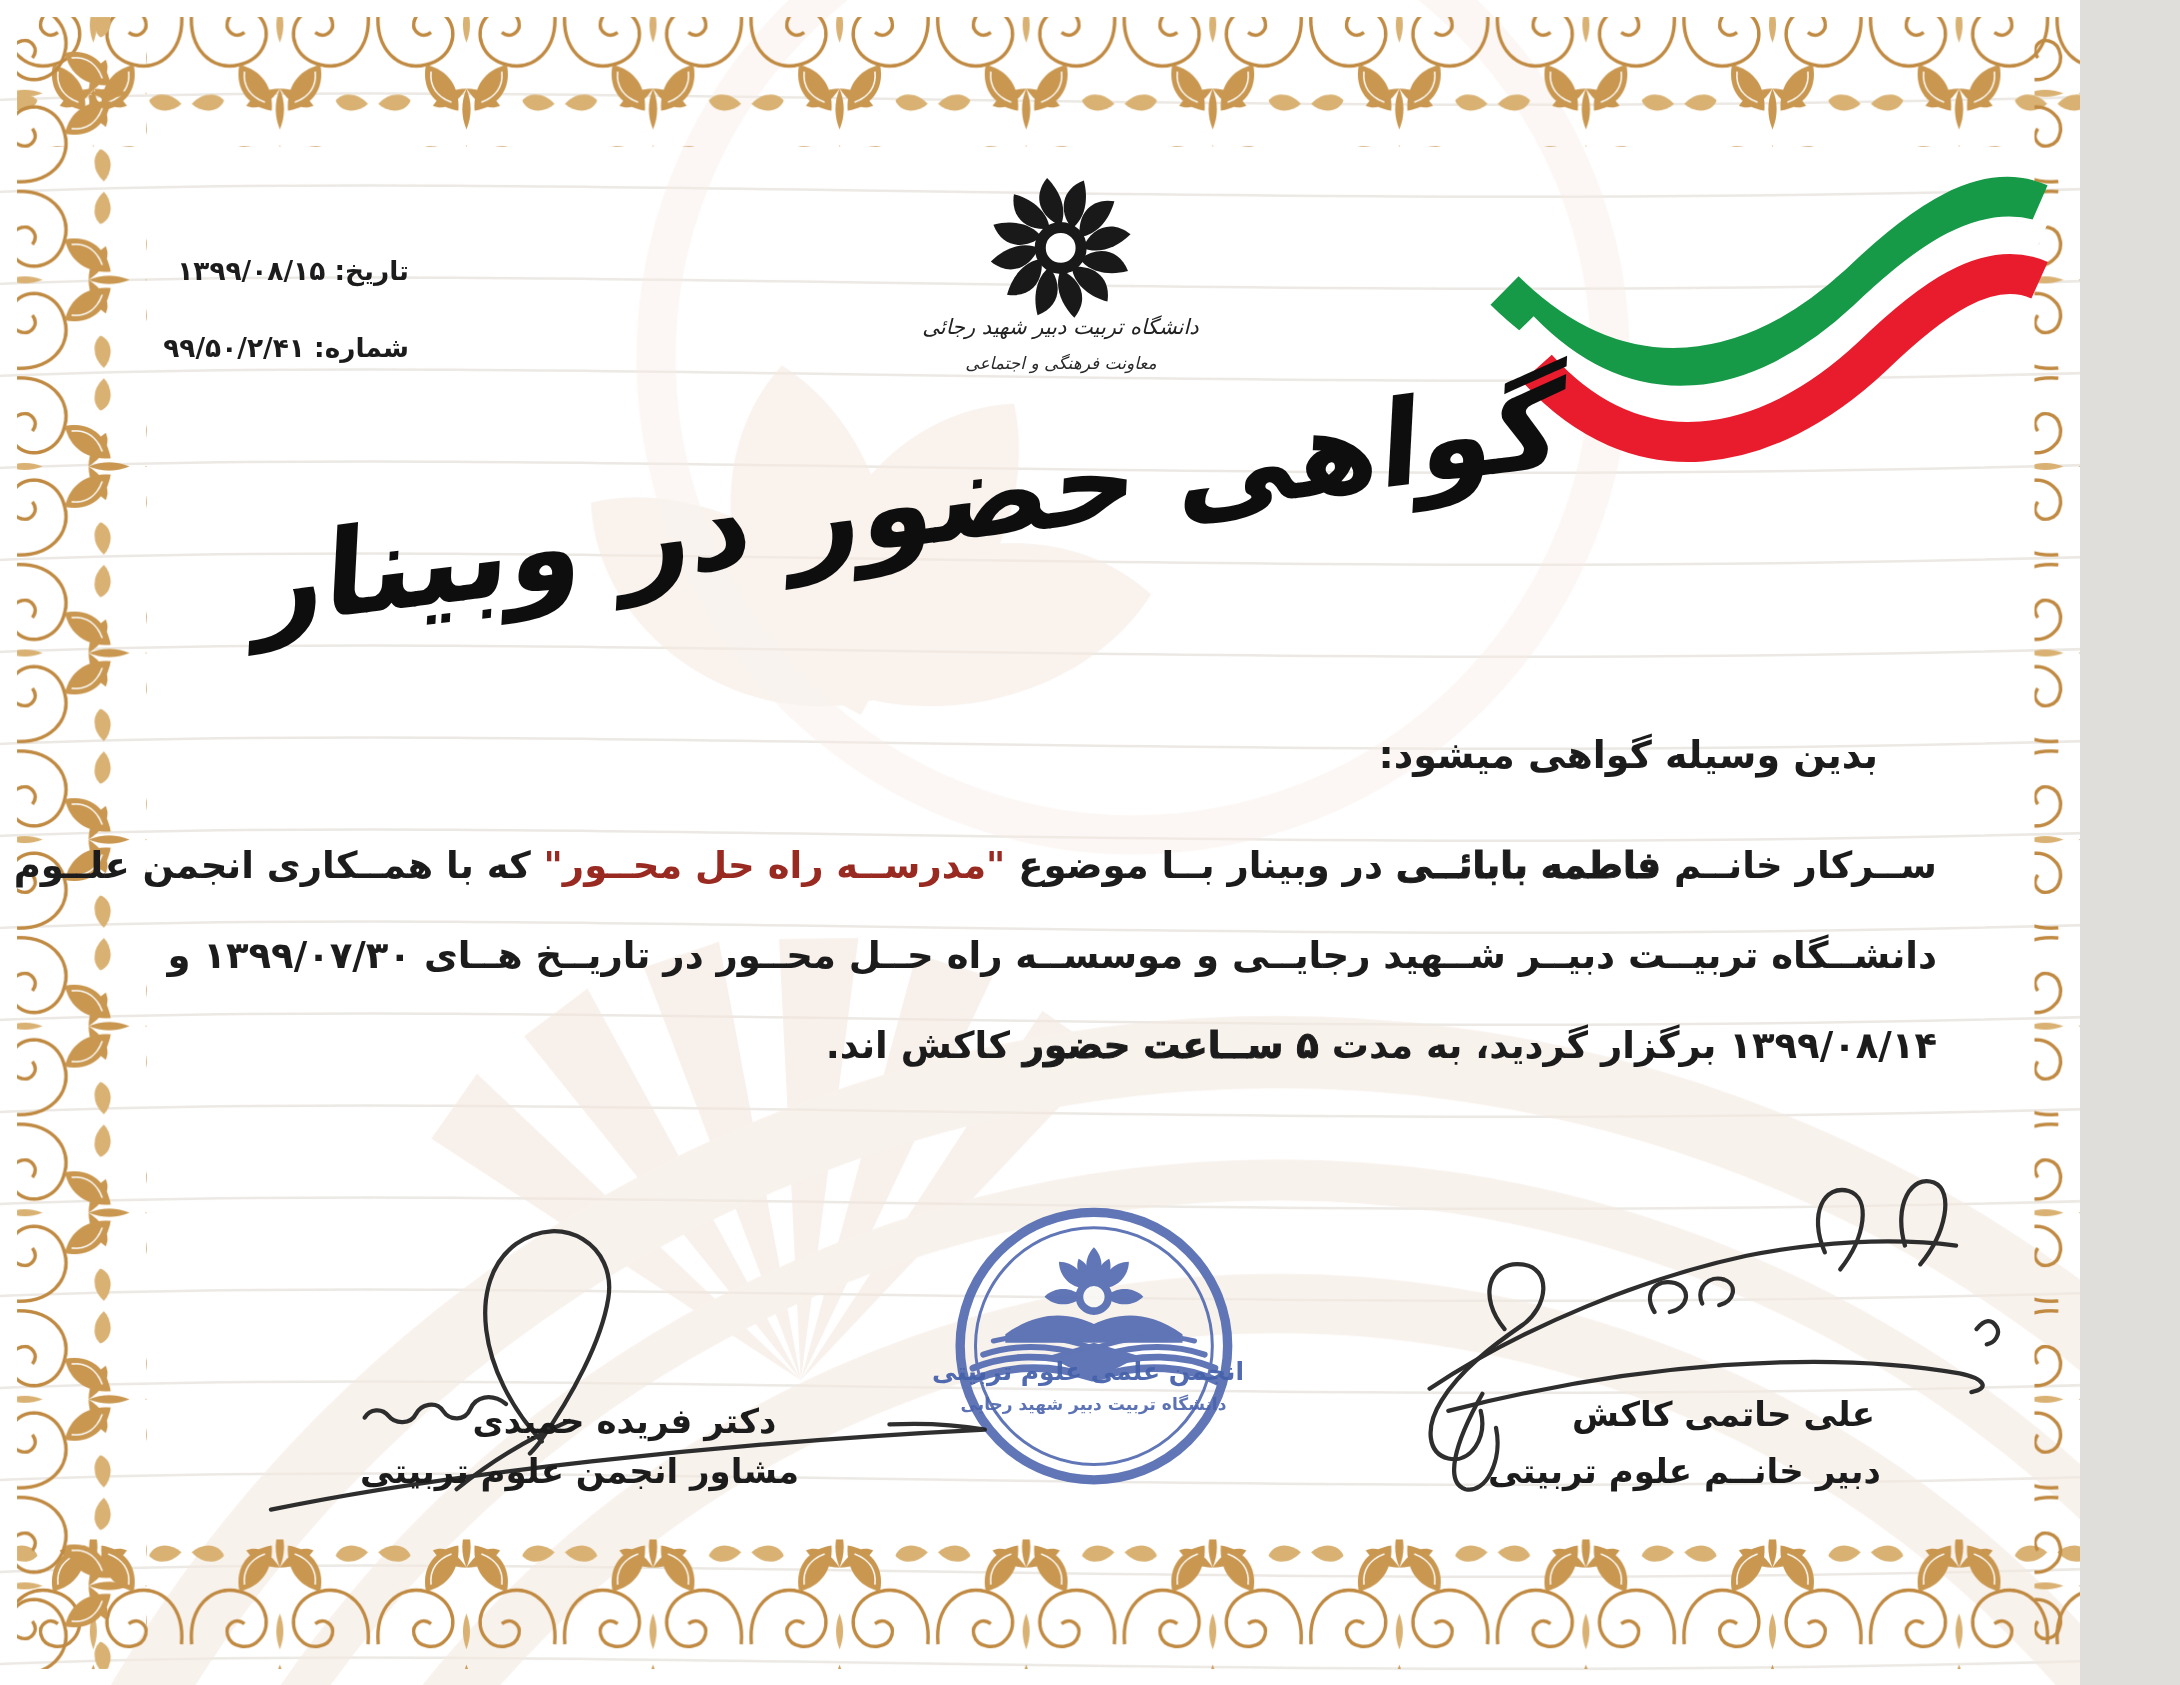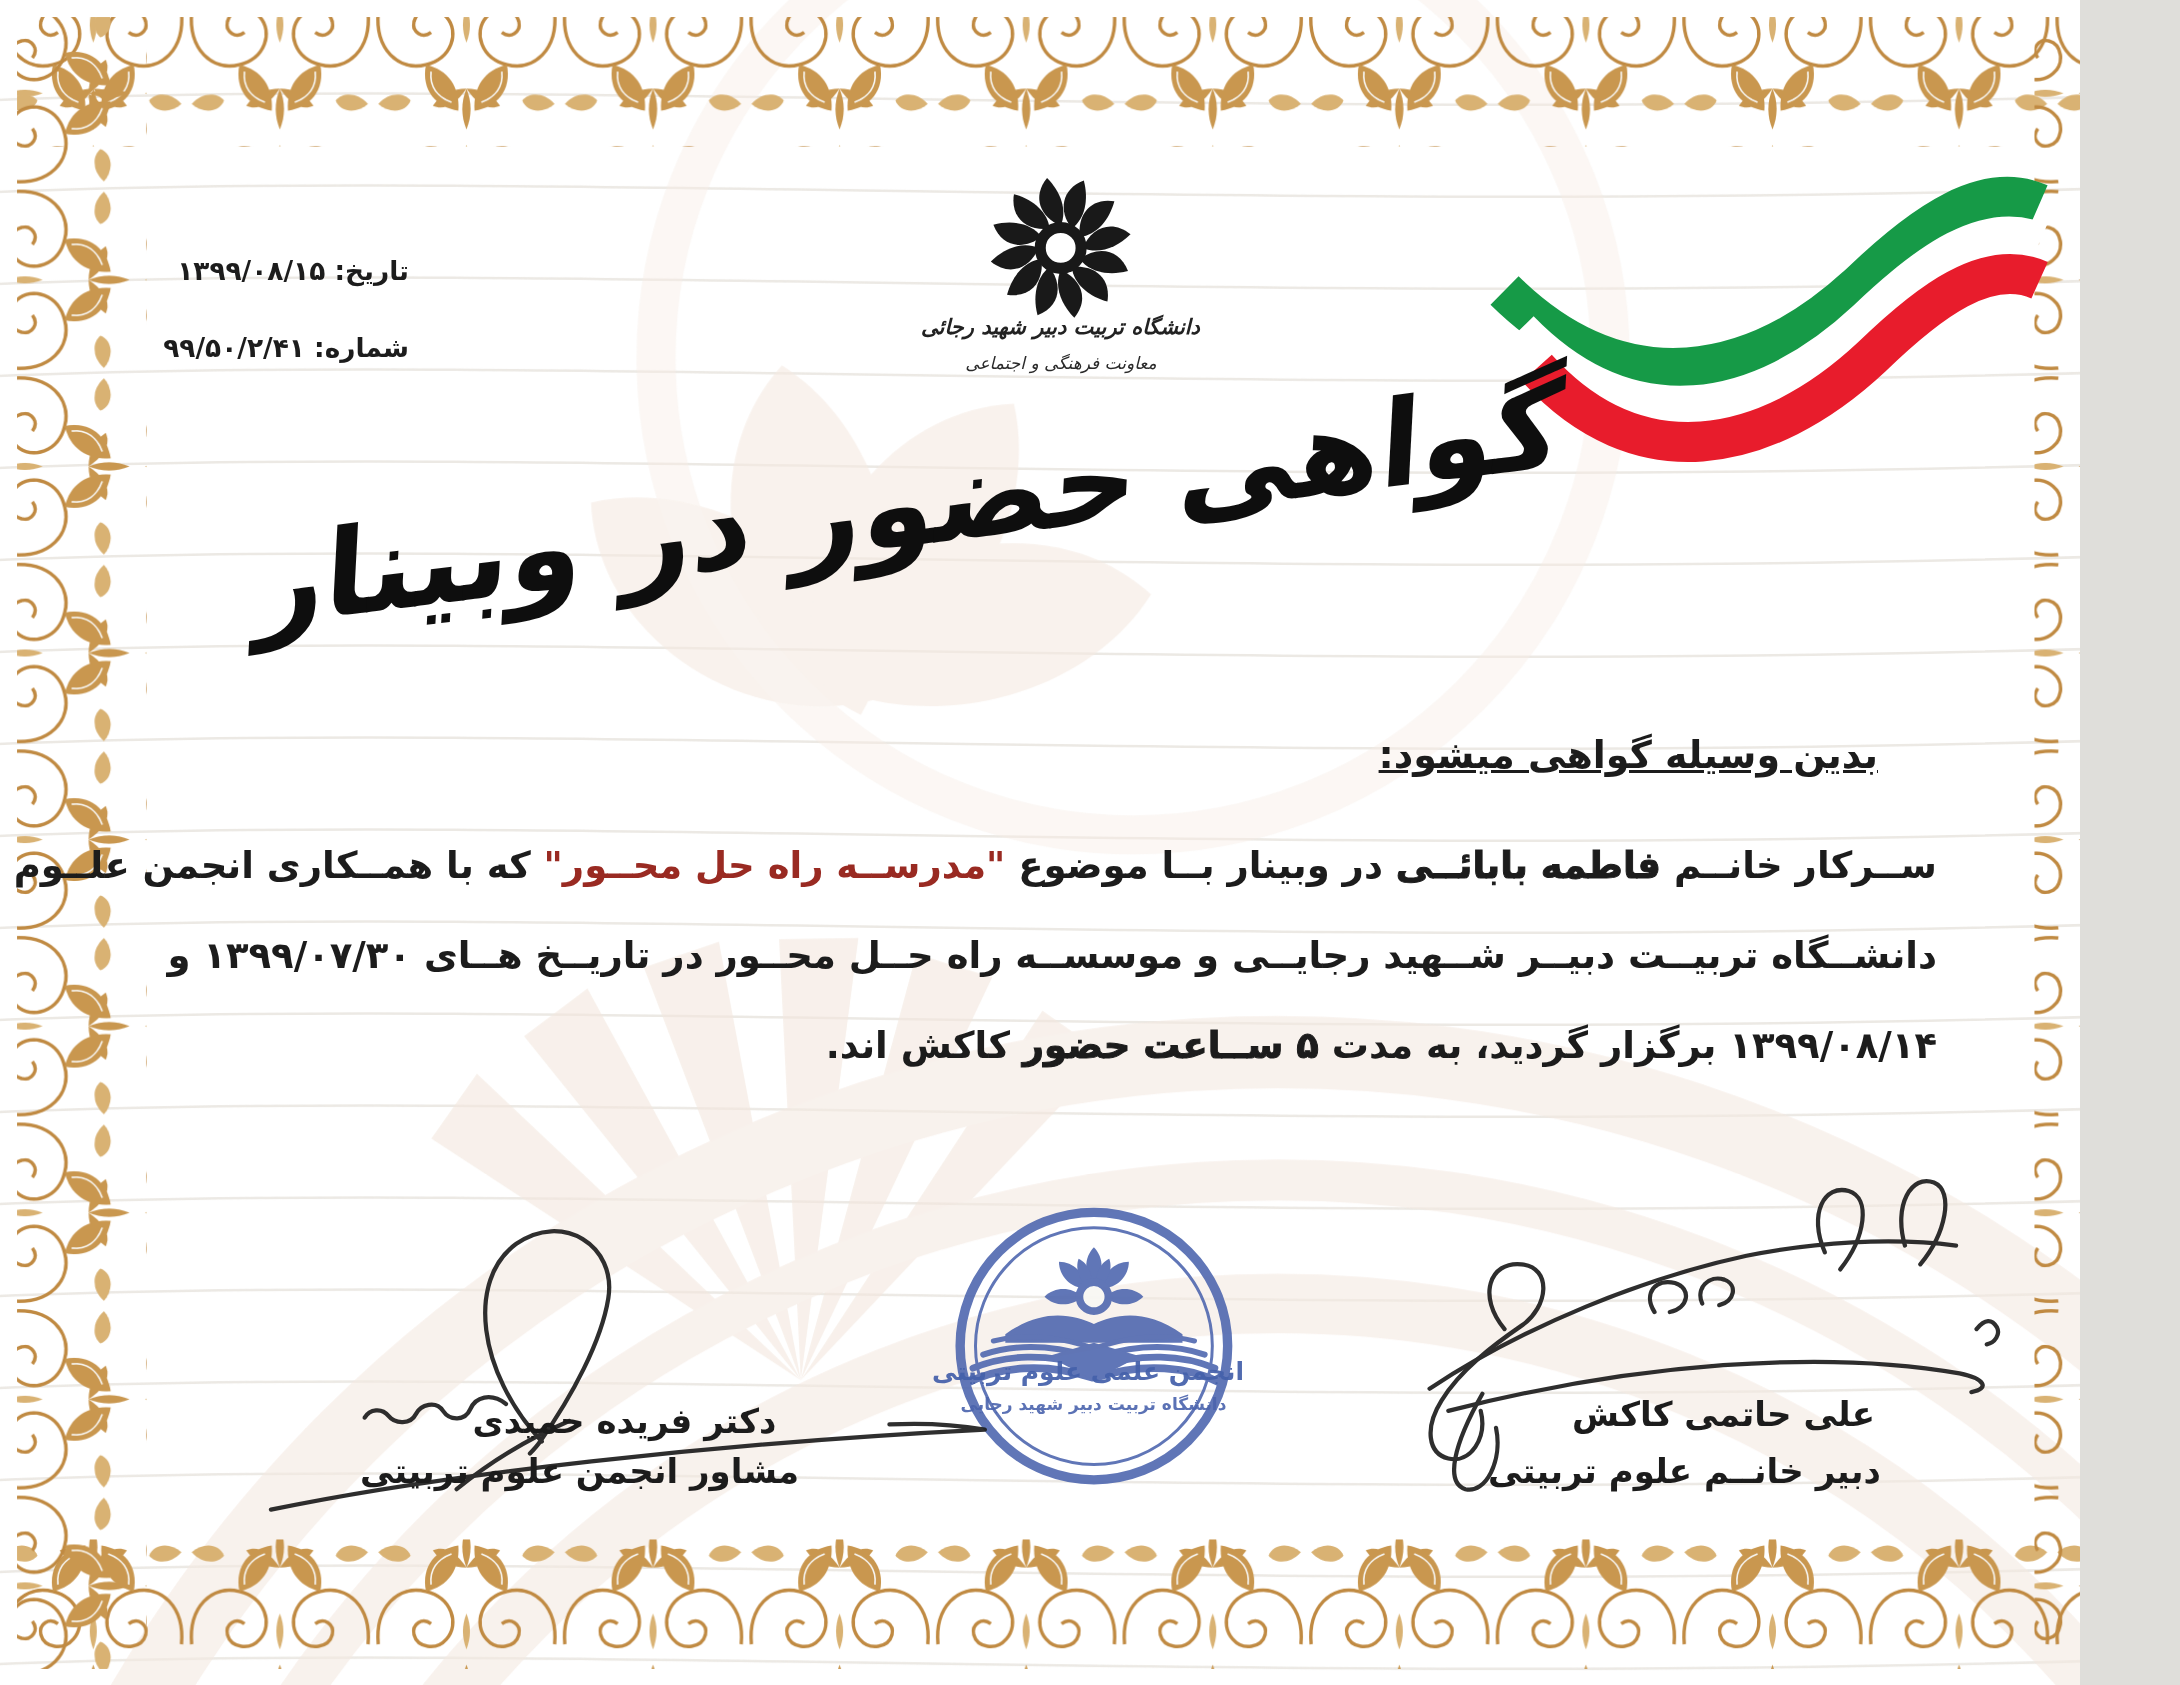--- a/index.html
+++ b/index.html
@@ -5,28 +5,28 @@
   html,body{margin:0;padding:0;background:#dfdeda;}
   .cert{
     position:relative;width:2080px;height:1686px;background:#ffffff;
     overflow:hidden;font-family:"DejaVu Sans",sans-serif;color:#1c1c1c;
   }
   .abs{position:absolute;}
   svg{display:block;}
   .bgsvg{position:absolute;left:0;top:0;z-index:0;}
   .txt{z-index:2;direction:rtl;}
   .date-block{right:1671px;top:232px;text-align:right;font-size:26.4px;font-weight:bold;line-height:77px;white-space:nowrap;}
-  .uni-name{left:805px;top:315px;width:511px;text-align:center;font-size:21px;font-style:italic;font-weight:bold;color:#222;}
+  .uni-name{left:805px;top:315px;width:511px;text-align:center;font-size:21px;font-style:italic;font-weight:normal;color:#222;}
   .uni-dept{left:848px;top:353px;width:426px;text-align:center;font-size:17px;font-style:italic;color:#2a2a2a;}
   .main-title{
     left:647px;top:411px;width:920px;text-align:center;
     font-size:119px;font-weight:bold;color:#0e0e0e;white-space:nowrap;
     transform:rotate(-7deg) skewX(-10deg);transform-origin:center center;
   }
-  .intro{right:202px;top:733px;font-size:38px;font-weight:bold;white-space:nowrap;text-decoration:underline;}
+  .intro{right:202px;top:733px;font-size:38px;font-weight:bold;white-space:nowrap;}
   .para{left:213px;right:143px;top:821px;text-align:right;font-size:37px;font-weight:bold;line-height:90px;}
   .para .bline{white-space:nowrap;}
   .red{color:#992a22;}
   .xb{-webkit-text-stroke:1px currentColor;}
   .stamp-band{left:932px;top:1357px;width:324px;text-align:left;font-size:25px;font-weight:bold;color:#44５faa;color:#4460aa;letter-spacing:-0.9px;white-space:nowrap;opacity:.93;}
   .stamp-sub{left:940px;top:1394px;width:307px;text-align:center;font-size:17px;font-weight:bold;color:#4a63ad;white-space:nowrap;opacity:.9;}
   .sig-name{width:511px;text-align:center;font-size:34px;font-weight:bold;white-space:nowrap;}
   .sig-role{width:511px;text-align:center;font-size:34px;font-weight:bold;white-space:nowrap;}
   .sigL-name{left:369px;top:1394px;margin-top:7px;}
   .sigL-role{left:324px;top:1451px;}

